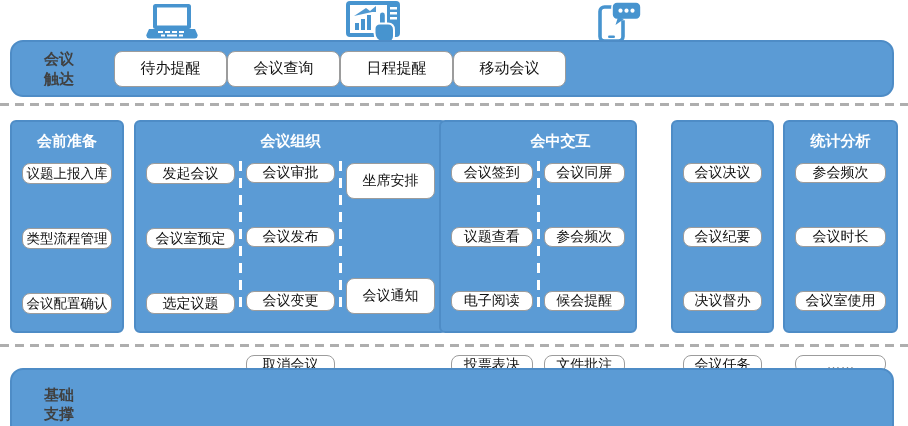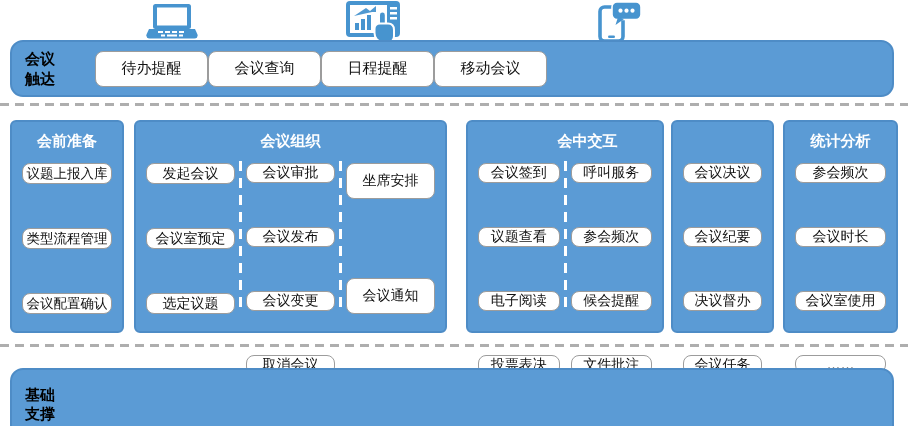--- a/index.html
+++ b/index.html
@@ -15,22 +15,22 @@
   .icon-phone{left:598px;top:2px;}
   
   .band{
     position:absolute;left:10px;width:884px;
     background:#5B9BD5;border:2px solid #4e8cc6;border-radius:13px;
     display:flex;align-items:center;box-sizing:border-box;
   }
   .band-top{top:40px;height:57px;}
   .band-bottom{top:368px;height:72px;}
   .band-label{
-    color:#000000;font-weight:bold;font-size:15px;line-height:1.3;
-    text-align:center;margin-left:13px;white-space:pre-line;flex:0 0 auto;
+    color:#404040;font-weight:bold;font-size:15px;line-height:1.3;
+    text-align:center;margin-left:32px;white-space:pre-line;flex:0 0 auto;
   }
   .band-chips{flex:1;display:flex;align-items:center;padding:0 44px 0 40px;}
   .band-bottom .band-chips{justify-content:space-evenly;padding:0 4px;}
   .chip{
     background:#fff;border:1px solid #9c9c9c;border-radius:8px;
     display:flex;align-items:center;justify-content:center;
     font-size:15px;color:#111;box-sizing:border-box;white-space:nowrap;
   }
   .band-chip{width:113px;height:36px;}
   .band-bottom .band-chip{width:106px;}
@@ -42,21 +42,21 @@
   .hsep-1{top:103px;}
   .hsep-2{top:344px;}
   
   .stage{
     position:absolute;top:120px;height:213px;
     background:#5B9BD5;border:2px solid #4e8cc6;border-radius:6px;
     box-sizing:border-box;
   }
   .s1{left:10px;width:114px;}
   .s2{left:134px;width:313px;}
-  .s3{left:466px;width:198px;padding-left:45px;}
+  .s3{left:439px;width:198px;padding-left:45px;}
   .s4{left:671px;width:103px;}
   .s5{left:783px;width:115px;}
   .stage-title{
     text-align:center;color:#fff;font-weight:bold;font-size:15px;
     margin-top:10px;white-space:nowrap;
   }
   .cols{
     position:absolute;left:7px;right:7px;top:41px;bottom:17px;
     display:flex;align-items:stretch;
   }
@@ -177,21 +177,21 @@
   <div class="stage-title">会中交互</div>
   <div class="cols">
     <div class="col">
       <div class="chip node">会议签到</div>
       <div class="chip node">议题查看</div>
       <div class="chip node">电子阅读</div>
       <div class="chip node">投票表决</div>
     </div>
     <div class="vdiv"></div>
     <div class="col">
-      <div class="chip node">呼叫服务</div>
+      <div class="chip node">会议同屏</div>
       <div class="chip node">参会频次</div>
       <div class="chip node">候会提醒</div>
       <div class="chip node">文件批注</div>
     </div>
   </div>
 </div>
 
 <div class="stage s4">
   <div class="cols">
     <div class="col">

